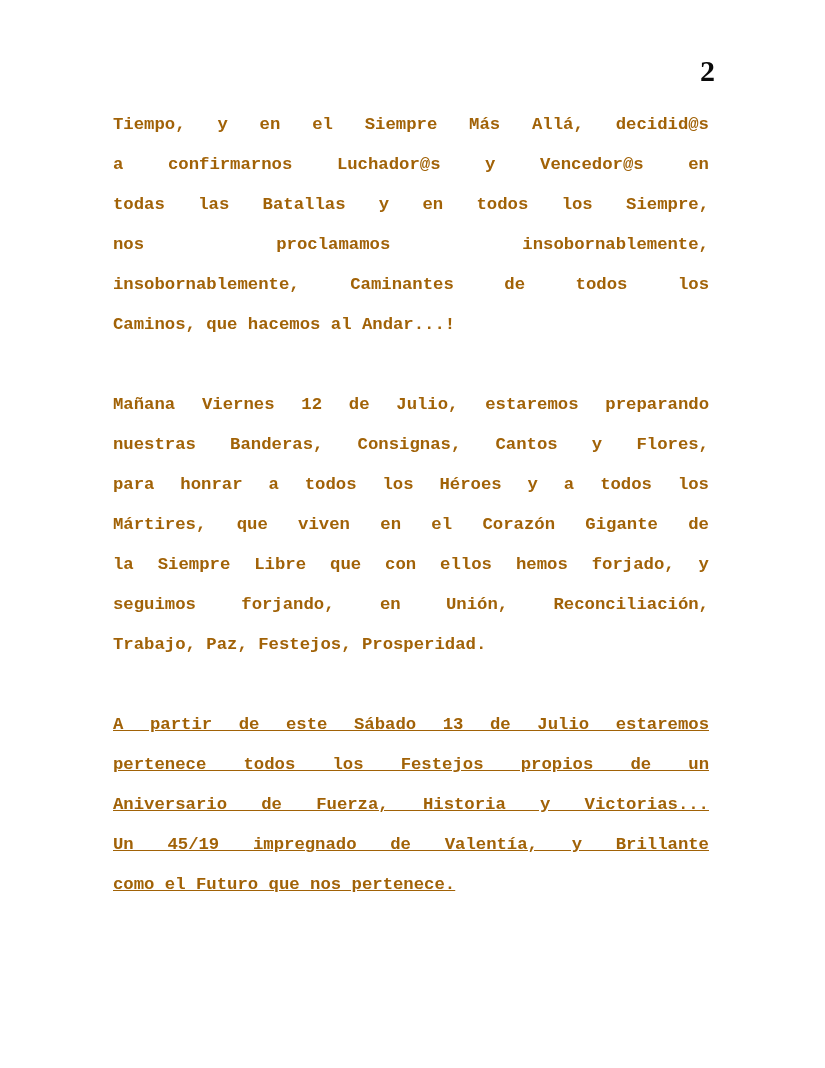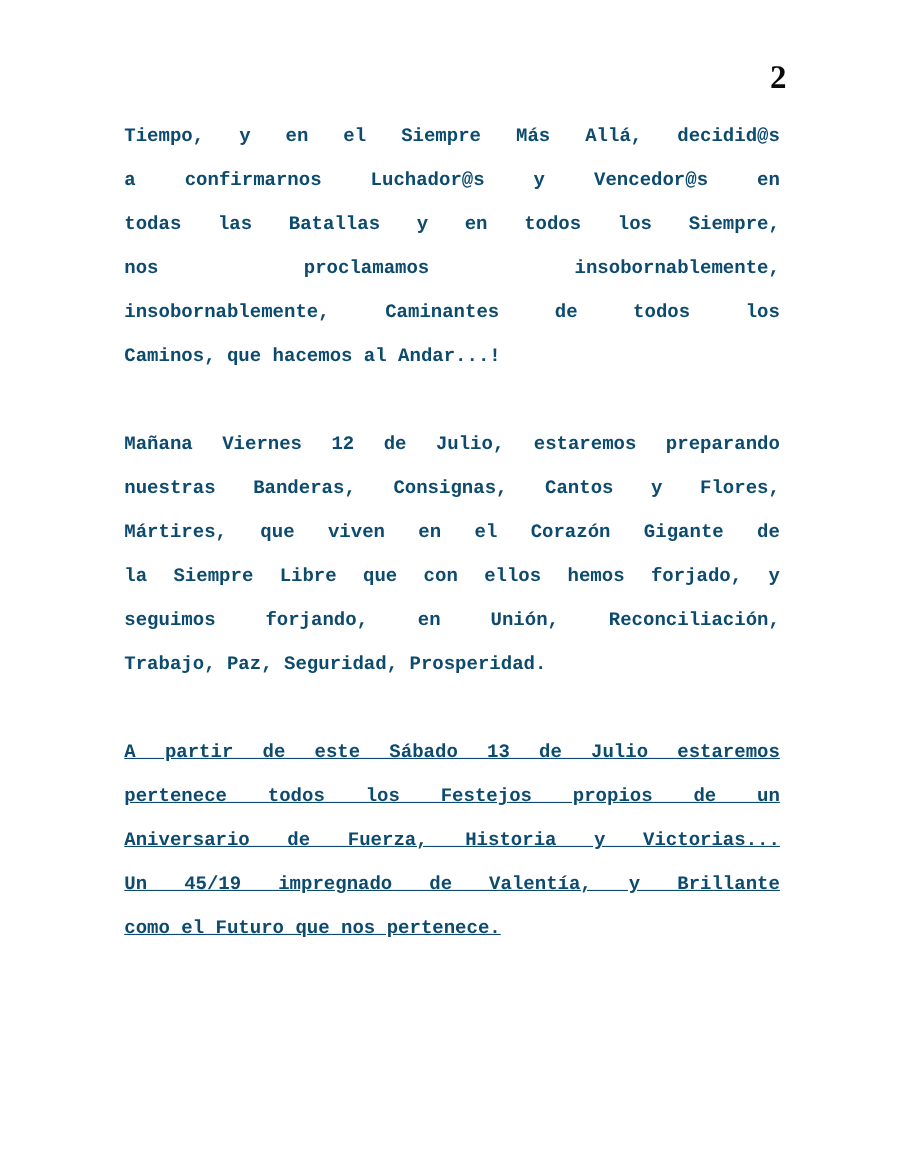--- a/index.html
+++ b/index.html
@@ -30,21 +30,21 @@
   }
   .doc-body {
     position: absolute;
     top: 105px;
     left: 113px;
     width: 596px;
     font-family: "Liberation Mono", "DejaVu Sans Mono", monospace;
     font-weight: bold;
     font-size: 17.3px;
     line-height: 40px;
-    color: #0c4a6e;
+    color: #a16207;
   }
   .paragraph {
     margin: 0 0 40px 0;
   }
   .paragraph:last-child {
     margin-bottom: 0;
     text-decoration: underline;
   }
   .line {
     text-align: justify;
@@ -65,24 +65,25 @@
         <div class="line">Tiempo, y en el Siempre Más Allá, decidid@s</div>
         <div class="line">a confirmarnos Luchador@s y Vencedor@s en</div>
         <div class="line">todas las Batallas y en todos los Siempre,</div>
         <div class="line">nos proclamamos insobornablemente,</div>
         <div class="line">insobornablemente, Caminantes de todos los</div>
         <div class="line last">Caminos, que hacemos al Andar...!</div>
       </div>
       <div class="paragraph">
         <div class="line">Mañana Viernes 12 de Julio, estaremos preparando</div>
         <div class="line">nuestras Banderas, Consignas, Cantos y Flores,</div>
+        <div class="line">para honrar a todos los Héroes y a todos los</div>
         <div class="line">Mártires, que viven en el Corazón Gigante de</div>
         <div class="line">la Siempre Libre que con ellos hemos forjado, y</div>
         <div class="line">seguimos forjando, en Unión, Reconciliación,</div>
-        <div class="line last">Trabajo, Paz, Seguridad, Prosperidad.</div>
+        <div class="line last">Trabajo, Paz, Festejos, Prosperidad.</div>
       </div>
       <div class="paragraph">
         <div class="line">A partir de este Sábado 13 de Julio estaremos</div>
         <div class="line">pertenece todos los Festejos propios de un</div>
         <div class="line">Aniversario de Fuerza, Historia y Victorias...</div>
         <div class="line">Un 45/19 impregnado de Valentía, y Brillante</div>
         <div class="line last">como el Futuro que nos pertenece.</div>
       </div>
     </div>
 </div>

